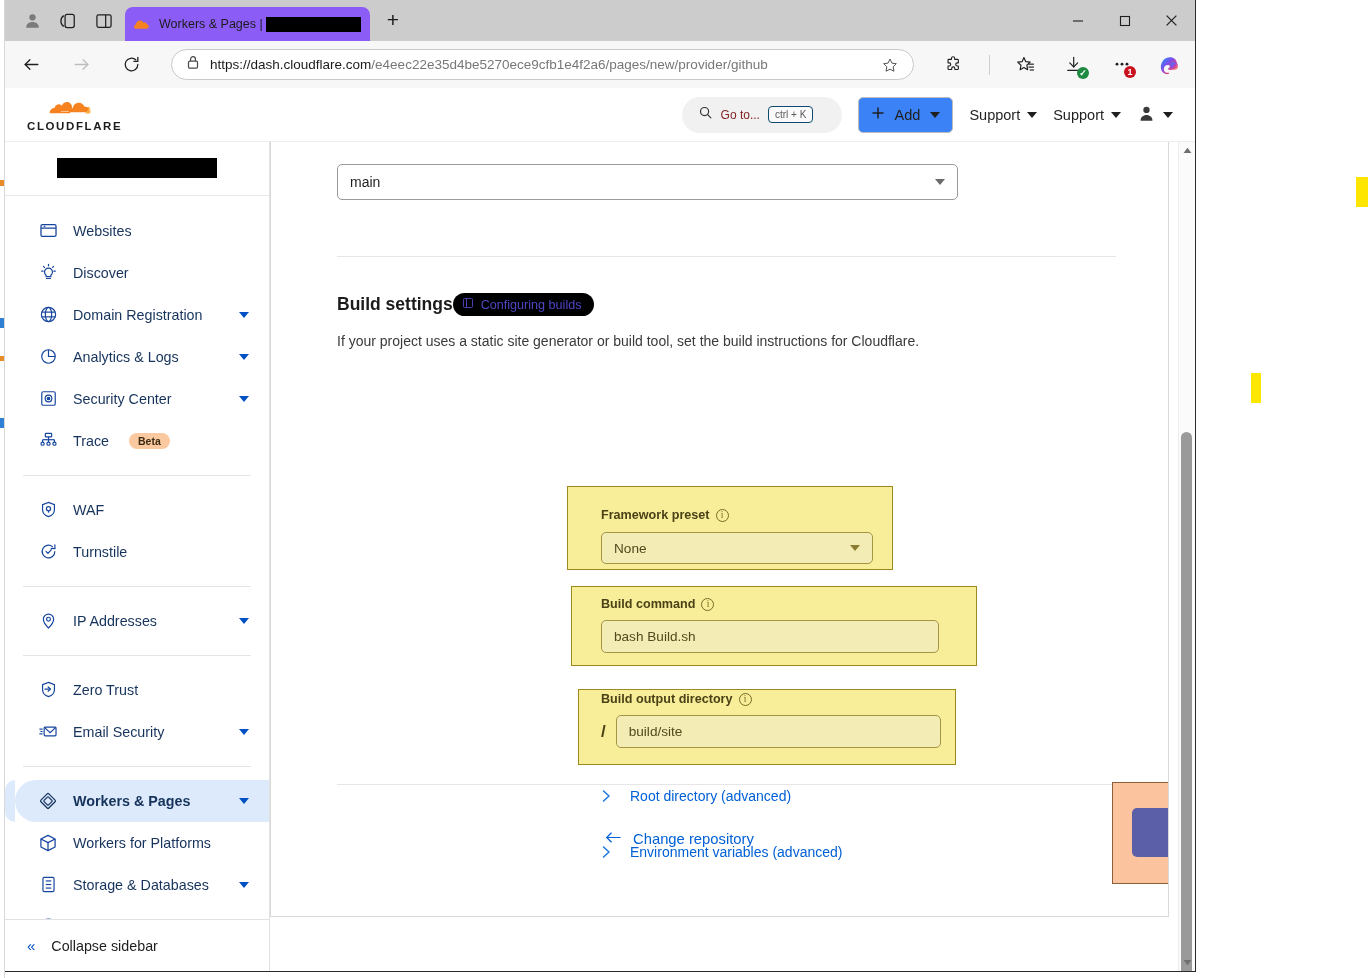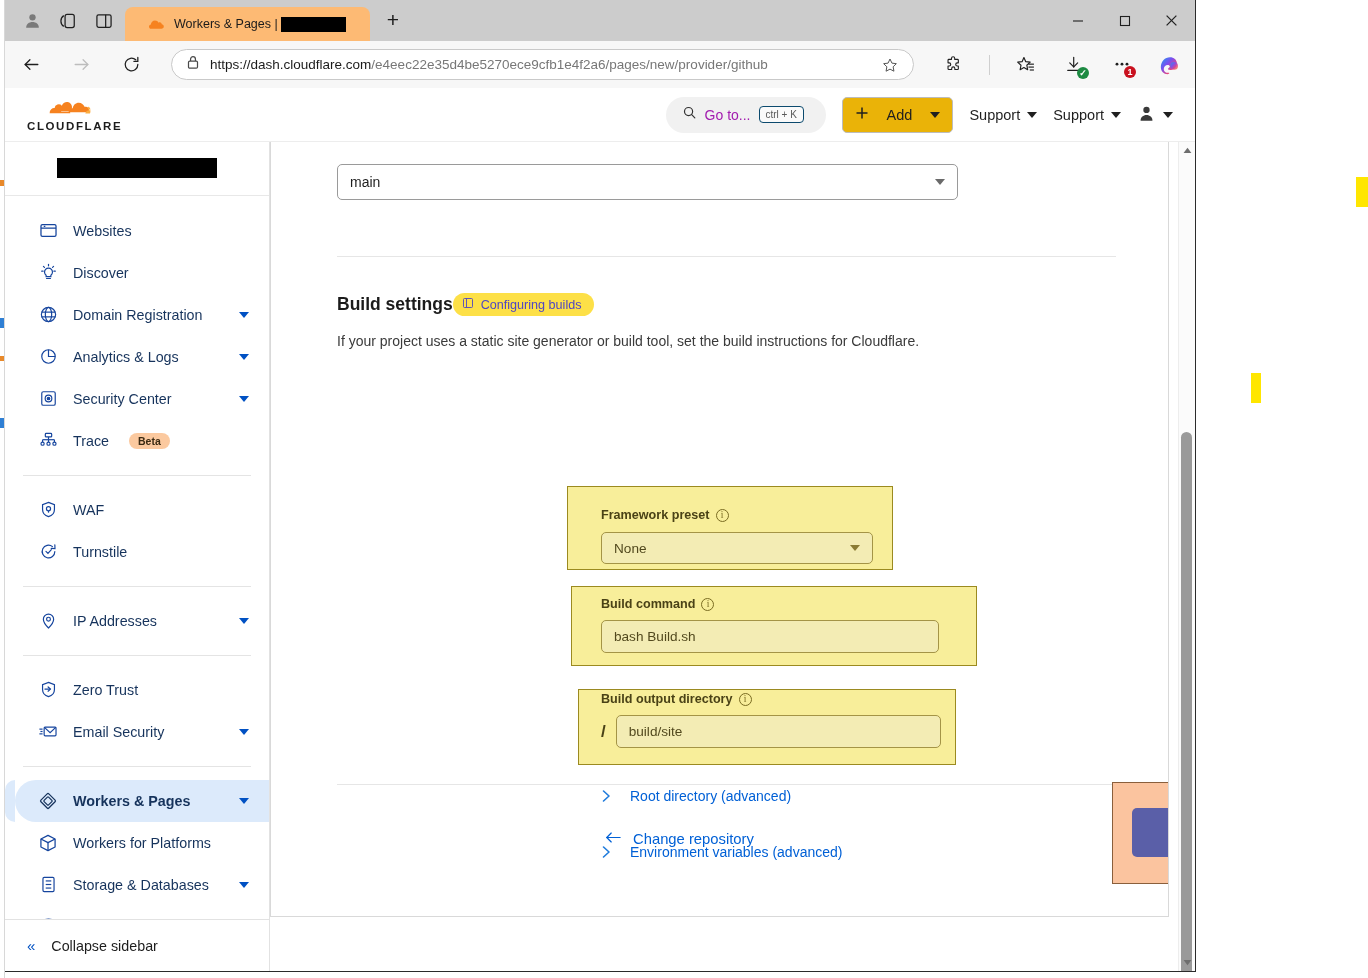--- a/index.html
+++ b/index.html
@@ -31,23 +31,23 @@
   .tabstrip {
     height: 41px; background: #cccccc;
     display: flex; align-items: flex-end; padding-left: 4px;
     position: relative; flex: 0 0 41px;
   }
   .tabstrip-icons { display: flex; align-items: center; height: 41px; gap: 6px; padding: 0 6px 0 8px; }
   .tsicon { width: 30px; height: 30px; display:flex; align-items:center; justify-content:center; border-radius:5px; }
   .tsicon svg { display:block; }
   .tab {
     height: 34px; min-width: 245px; max-width: 245px;
-    background: #fdba74; border-radius: 8px 8px 0 0;
+    background: #8b5cf6; border-radius: 8px 8px 0 0;
     display: flex; align-items: center; gap: 9px;
-    padding: 0 24px; position: relative;
+    padding: 0 9px; position: relative;
   }
   .tab-favicon { width: 16px; height: 16px; flex: 0 0 16px; display:flex; align-items:center; justify-content:center;}
   .tab-title {
     font-size: 12.5px; color: #1b1b1b; white-space: nowrap;
     overflow: hidden; display: flex; align-items: center; gap: 0px;
   }
   .redacted { display: inline-block; background: #000; height: 15px; width: 120px; vertical-align: middle; margin-left:3px;}
   .newtab {
     width: 34px; height: 34px; margin-left: 6px;
     display: flex; align-items: center; justify-content: center;
@@ -100,29 +100,29 @@
     border-bottom: 1px solid #ededed;
   }
   .cf-logo { display: flex; flex-direction: column; align-items: center; gap: 1px; }
   .cf-logo-word { font-size: 11.5px; font-weight: 800; letter-spacing: 1.6px; color: #1d1d1d; }
   .cf-header-right { margin-left: auto; display: flex; align-items: center; gap: 16px; }
   .goto {
     background: #f1f1f1; border-radius: 20px; height: 36px;
     display: flex; align-items: center; gap: 8px; padding: 0 14px 0 16px;
     min-width: 160px;
   }
-  .goto-label { font-size: 14px; color: #a21caf; }
+  .goto-label { font-size: 12px; color: #7f1d1d; }
   .kbd {
     border: 1px solid #0c4a6e; border-radius: 4px; font-size: 10px;
     color: #5a5a5a; padding: 2px 6px; background: #fafafa;
   }
   .addbtn {
     border: 1px solid #bcbcbc; border-radius: 5px; height: 36px;
-    display: flex; align-items: center; gap: 18px; padding: 0 12px;
-    font-size: 14.5px; color: #1f1f1f; background:#eab308;
+    display: flex; align-items: center; gap: 10px; padding: 0 12px;
+    font-size: 14.5px; color: #1f1f1f; background:#3b82f6;
   }
   .hdr-menu { display: flex; align-items: center; gap: 7px; font-size: 14.5px; color: #1f1f1f; }
   .caret { width: 0; height: 0; border-left: 5px solid transparent; border-right: 5px solid transparent; border-top: 6px solid #1f1f1f; }
 
   
   .cf-body { display: flex; height: calc(100% - 54px); position: relative; }
 
   
   .sidebar {
     width: 265px; flex: 0 0 265px; background: #ffffff;
@@ -176,21 +176,21 @@
     font-size: 14px; color: #1f1f1f; background:#fff;
   }
   .sel-caret { margin-left: auto; width:0;height:0;
     border-left: 5px solid transparent; border-right: 5px solid transparent; border-top: 6px solid #6a6a6a;}
 
   .hr { height: 1px; background: #e6e6e6; margin: 56px 0 0 0; width: 779px;}
 
   .sec-title-row { display: flex; align-items: center; margin-top: 36px;}
   .sec-title { font-size: 17.5px; font-weight: 700; color: #1b1b1b; }
   .docs-pill {
-    background: #fde047; border-radius: 13px; padding: 4px 12px 4px 9px;
+    background: #000000; border-radius: 13px; padding: 4px 12px 4px 9px;
     display: flex; align-items: center; gap: 7px;
     font-size: 12.6px; color: #4f46c4;
   }
   .sec-desc { font-size: 14px; color: #3a3a3a; margin-top: 17px; }
 
   
   .hl {
     background: #f8ee9a; border: 1px solid #9b8a20; position: absolute;
   }
   .field-label {

